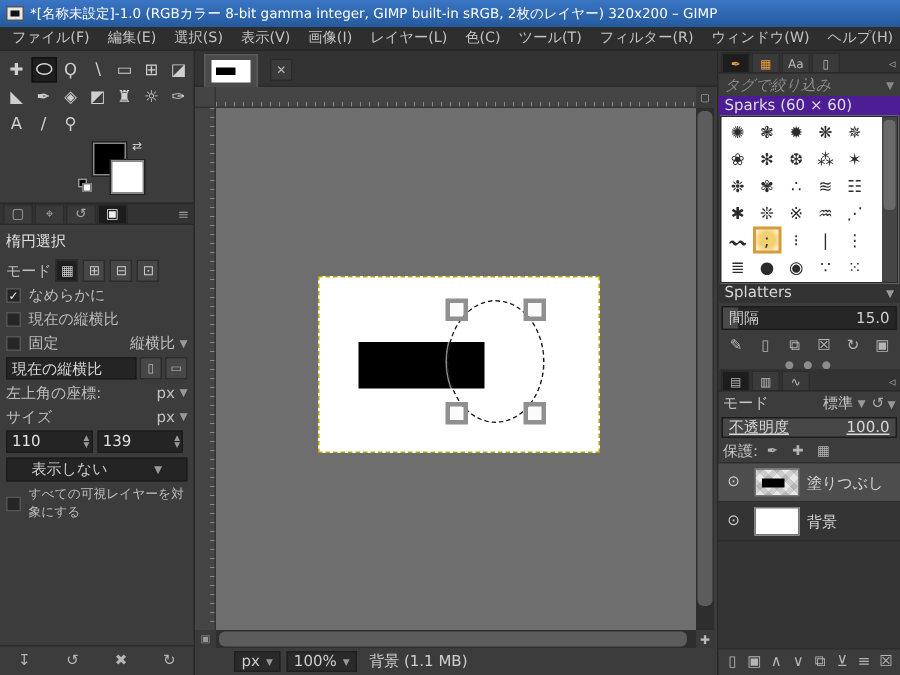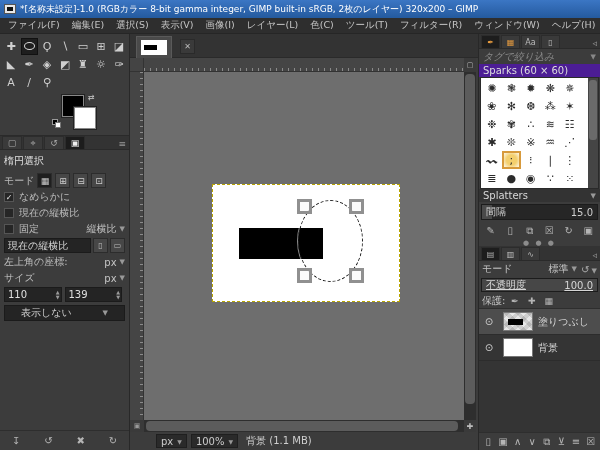--- a/index.html
+++ b/index.html
@@ -312,20 +312,24 @@
         </span>
       </div>
 
 
       <div class="wide-combo">
         <span>表示しない</span>
         <span class="car">▼</span>
       </div>
 
 
+      <div class="row small-note">
+        <span class="checkbox"></span>
+        <span class="lbl">すべての可視レイヤーを対象にする</span>
+      </div>
     </div>
 
     <div class="toolopt-bottom" id="tooloptBottom">
         <div class="icon-btn">↧</div>
         <div class="icon-btn">↺</div>
         <div class="icon-btn">✖</div>
         <div class="icon-btn">↻</div>
       </div>
   </div>
 

